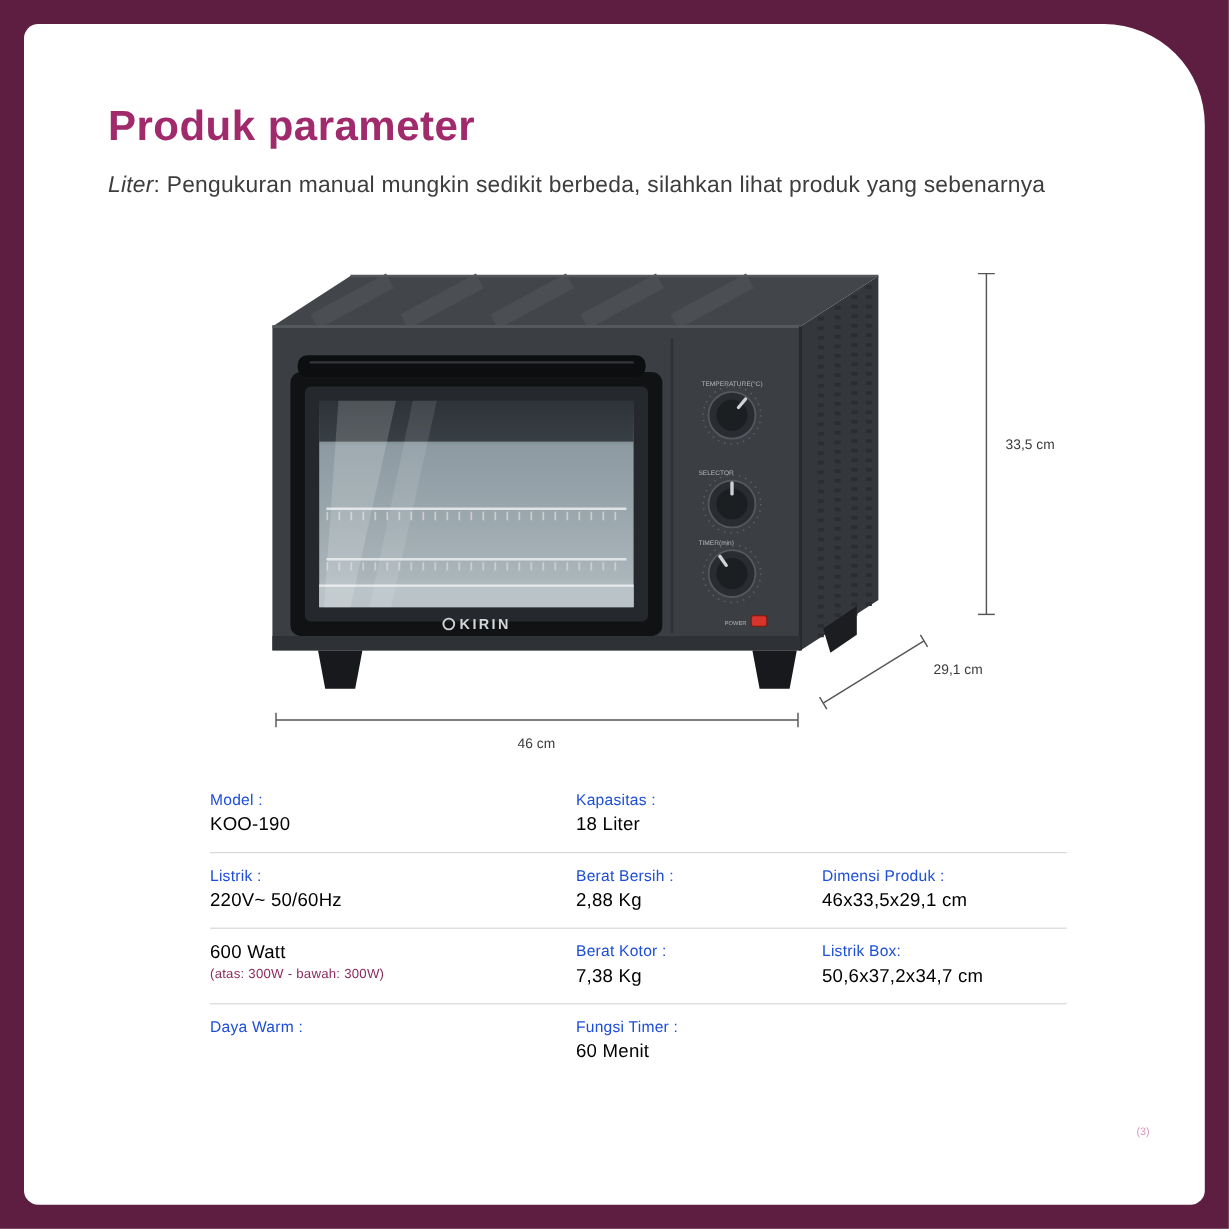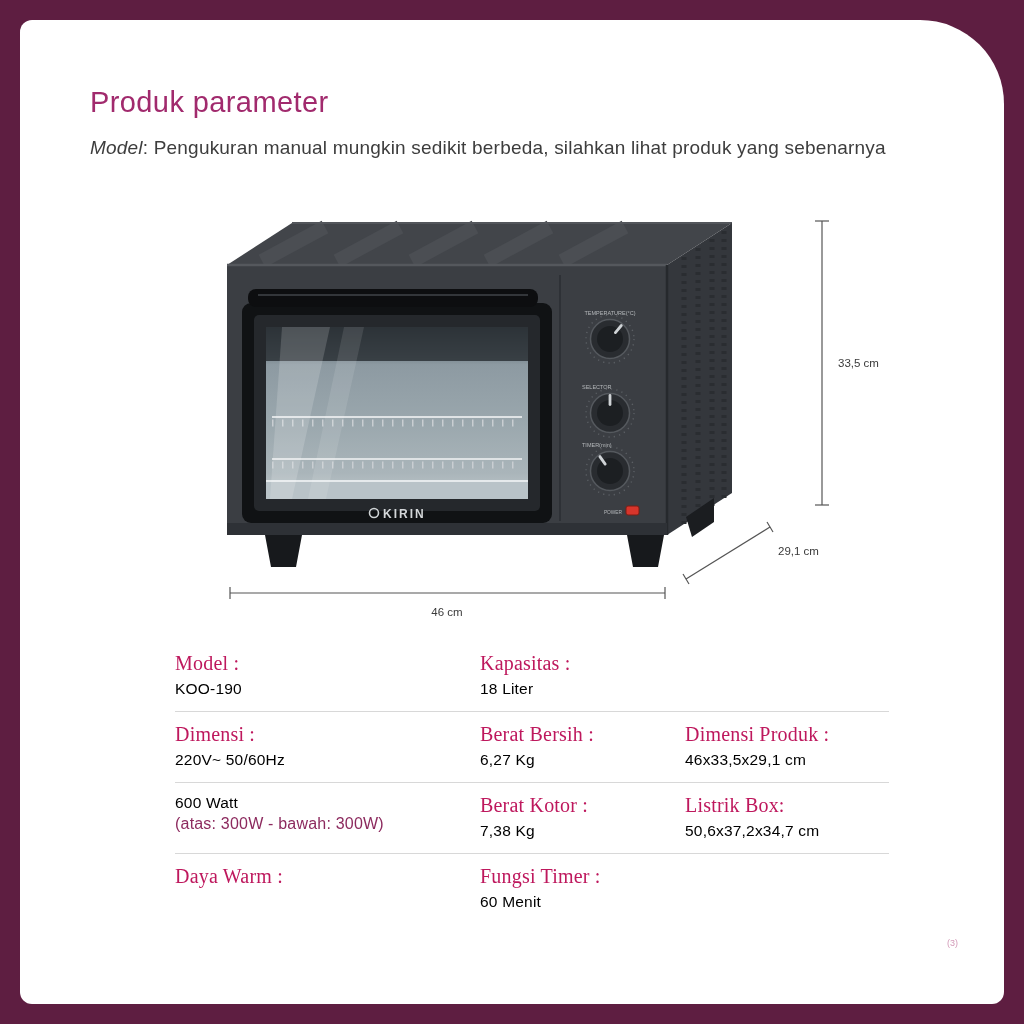--- a/index.html
+++ b/index.html
@@ -11,21 +11,21 @@
   }
   .card{
     position:absolute;inset:20px;
     background:#ffffff;
     border-radius:12px 84px 12px 12px;
     padding-top:66px;
     box-sizing:border-box;
   }
   .page-title{
     margin:0 0 0 70px;
-    font-size:29px;font-weight:400;letter-spacing:.4px;
+    font-size:35px;font-weight:700;letter-spacing:.4px;
     color:#a12a6d;
   }
   .note-line{
     margin:18px 0 0 70px;
     font-size:19px;color:#3d3d3d;letter-spacing:.2px;
   }
   .note-line .note-word{font-style:italic;}
   .diagram-wrap{
     margin:46px 0 0 62px;
     width:860px;height:430px;
@@ -33,40 +33,40 @@
   .spec-table{
     margin:6px 115px 0 155px;
   }
   .spec-row{
     display:grid;
     grid-template-columns:305px 205px 1fr;
     border-top:1px solid #d8d8d8;
   }
   .spec-row:first-child{border-top:none;}
   .spec-cell{padding:11px 10px 13px 0;}
-  .spec-label{color:#be185d;font-size:20px;letter-spacing:.2px;margin-bottom:5px;font-family:Liberation Serif, serif;}
+  .spec-label{color:#1d4ed8;font-size:13px;letter-spacing:.2px;margin-bottom:5px;}
   .spec-value{color:#000000;font-size:15.5px;letter-spacing:.2px;}
-  .spec-extra{color:#8c2a5e;font-size:16px;letter-spacing:.2px;margin-top:3px;}
+  .spec-extra{color:#8c2a5e;font-size:11px;letter-spacing:.2px;margin-top:3px;}
   .spec-extra:empty{display:none;}
   .spec-label:empty,.spec-value:empty{display:none;}
   .corner-mark{
     position:absolute;right:46px;bottom:56px;
     font-size:9px;color:#d39ab8;
   }
   svg text{font-family:"Liberation Sans", sans-serif;}
 </style>
 </head>
 <body>
 
 <div class="card">
 
   <h1 class="page-title">Produk parameter</h1>
 
   <div class="note-line">
-    <span class="note-word">Model</span><span>: Pengukuran manual mungkin sedikit berbeda, silahkan lihat produk yang sebenarnya</span>
+    <span class="note-word">Liter</span><span>: Pengukuran manual mungkin sedikit berbeda, silahkan lihat produk yang sebenarnya</span>
   </div>
 
   <div class="diagram-wrap">
     <svg width="860" height="430" viewBox="0 0 860 430">
       <defs>
         <linearGradient id="glassGrad" x1="0" y1="0" x2="0" y2="1">
           <stop offset="0%" stop-color="#353d44"></stop>
           <stop offset="22%" stop-color="#8d9aa2"></stop>
           <stop offset="55%" stop-color="#9aa7ad"></stop>
           <stop offset="85%" stop-color="#aab5ba"></stop>
@@ -183,27 +183,27 @@
       </div>
       <div class="spec-cell">
         <div class="spec-label">Kapasitas :</div>
         <div class="spec-value">18 Liter</div>
 
       </div>
     </div>
 
     <div class="spec-row">
       <div class="spec-cell">
-        <div class="spec-label">Dimensi :</div>
+        <div class="spec-label">Listrik :</div>
         <div class="spec-value">220V~ 50/60Hz</div>
 
       </div>
       <div class="spec-cell">
         <div class="spec-label">Berat Bersih :</div>
-        <div class="spec-value">6,27 Kg</div>
+        <div class="spec-value">2,88 Kg</div>
 
       </div>
       <div class="spec-cell">
         <div class="spec-label">Dimensi Produk :</div>
         <div class="spec-value">46x33,5x29,1 cm</div>
 
       </div>
     </div>
 
     <div class="spec-row">

